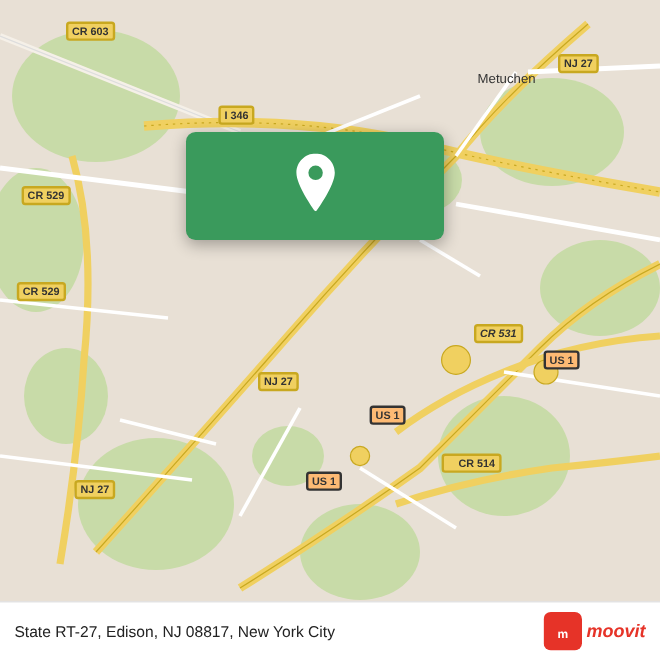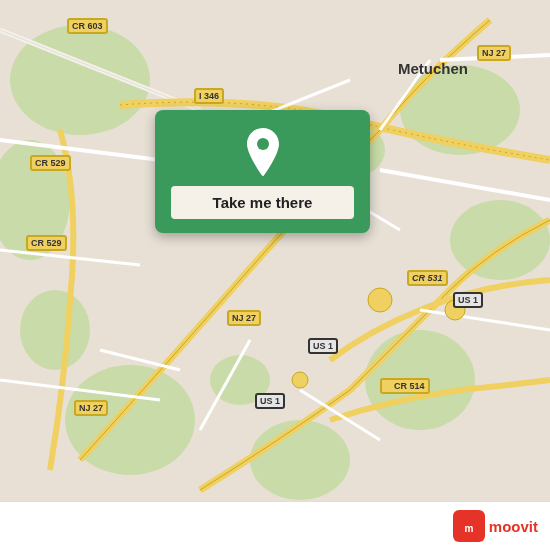--- a/index.html
+++ b/index.html
@@ -100,49 +100,49 @@
 
     #moovit-icon {
       width: 32px;
       height: 32px;
     }
 
     #moovit-text {
       font-size: 14px;
       font-weight: bold;
       color: #e63328;
+      font-style: italic;
     }
 
     
     .road-badge {
       position: absolute;
       background-color: #f0d060;
       border: 2px solid #c8a820;
       border-radius: 3px;
       font-size: 9px;
       font-weight: bold;
       padding: 1px 3px;
       color: #333;
       white-space: nowrap;
-      margin-left: 12px;
     }
 
     
     .town-label {
       position: absolute;
-      font-size: 15px;
-      font-weight: bold;
+      font-size: 11px;
+      font-weight: normal;
       color: #333;
       white-space: nowrap;
     }
 
     
     .us-badge {
       position: absolute;
-      background-color: #e5e5e5;
+      background-color: #fdba74;
       border: 2px solid #333;
       border-radius: 3px;
       font-size: 9px;
       font-weight: bold;
       padding: 1px 3px;
       color: #333;
       white-space: nowrap;
     }
   </style>
 </head>
@@ -216,25 +216,25 @@
 
   <div class="town-label" style="top:60px; left:398px;">Metuchen</div>
 
   <div id="location-card">
 
     <svg id="location-pin" viewBox="0 0 38 48" xmlns="http://www.w3.org/2000/svg">
       <path d="M19 0C10.2 0 3 7.2 3 16c0 10.5 14 30 15.1 31.5.5.7 1.3.7 1.8 0C21 46 35 26.5 35 16 35 7.2 27.8 0 19 0z" fill="white"></path>
       <circle cx="19" cy="16" r="6" fill="#3a9a5c"></circle>
     </svg>
 
-    <button id="take-me-btn">Take me there</button>
   </div>
 
   <div id="bottom-bar">
     <div id="bottom-left">
+      <span id="address-text">State RT-27, Edison, NJ 08817, New York City</span>
     </div>
 
     <div id="moovit-logo">
       <svg id="moovit-icon" viewBox="0 0 32 32" xmlns="http://www.w3.org/2000/svg">
         <rect width="32" height="32" rx="6" fill="#e63328"></rect>
         <text x="16" y="22" text-anchor="middle" fill="white" font-size="10" font-weight="bold">m</text>
       </svg>
       <span id="moovit-text" style="font-size:15px; font-weight:bold; color:#e63328;">moovit</span>
     </div>
   </div>

